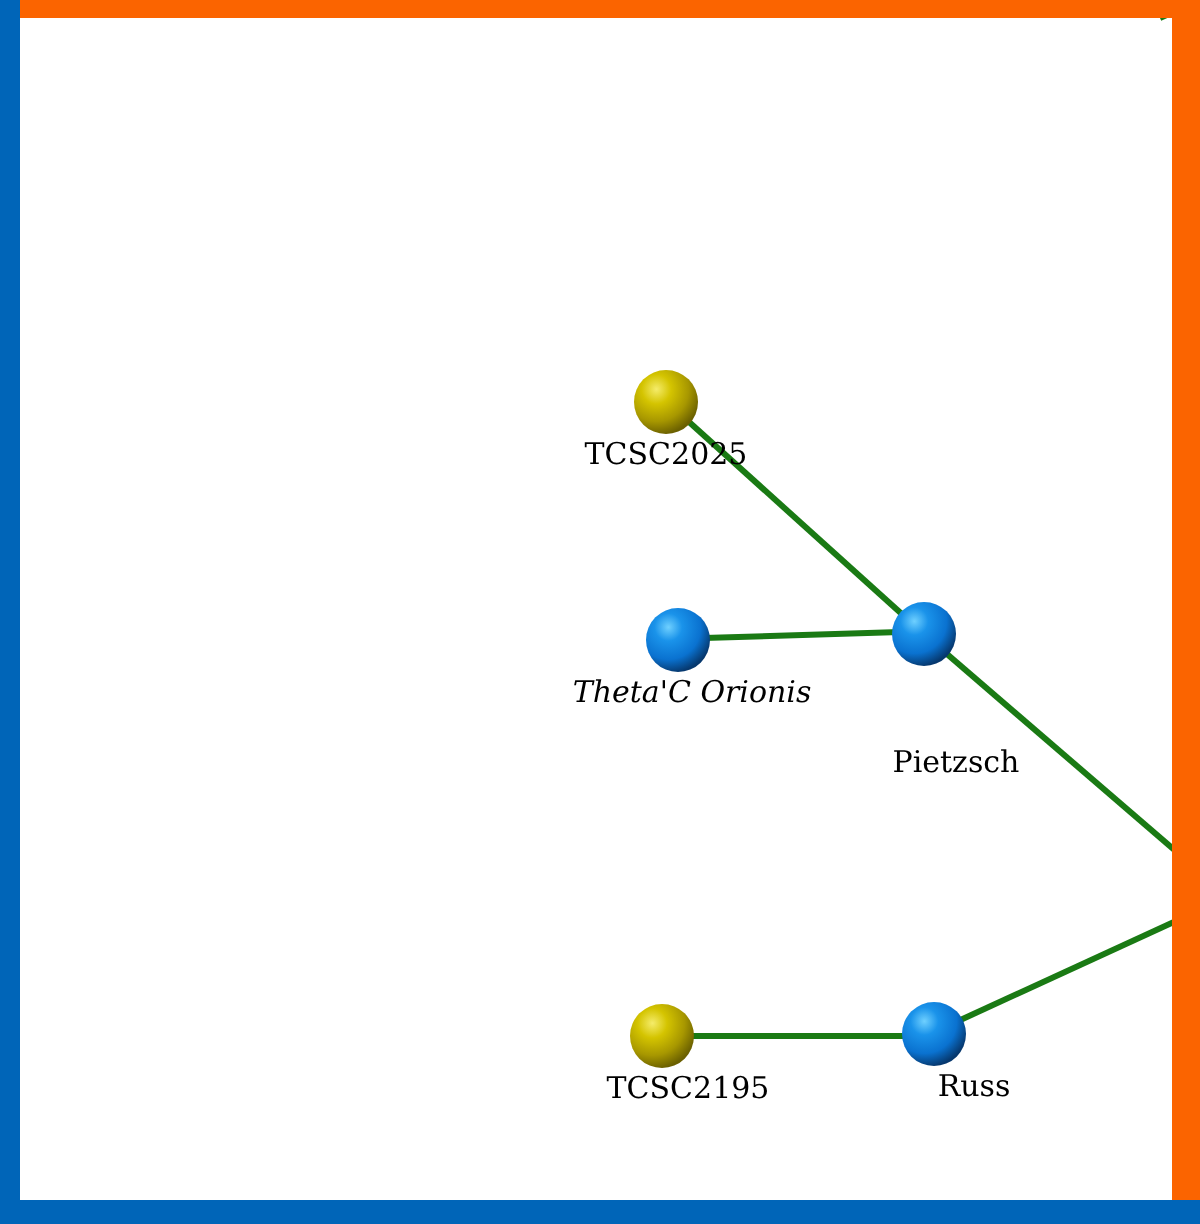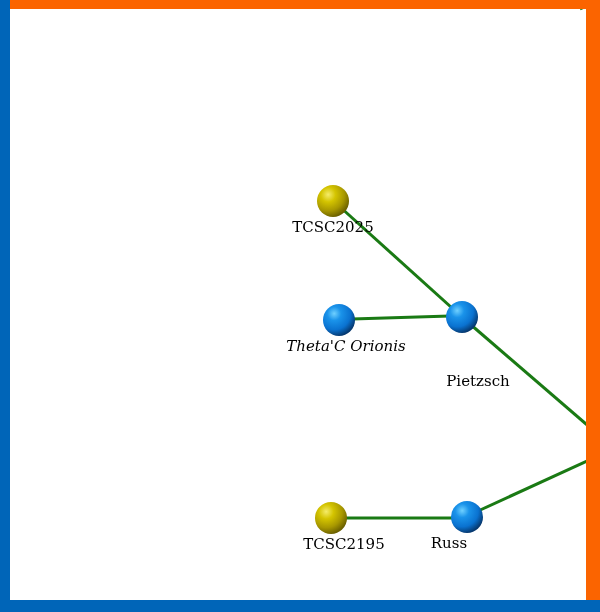--- a/index.html
+++ b/index.html
@@ -103,21 +103,21 @@
         <circle cx="331" cy="518" r="16" fill="url(#grad-yellow)"></circle>
         <circle cx="467" cy="517" r="16" fill="url(#grad-blue)"></circle>
       </g>
   </svg>
 
   <div id="labels-layer">
       <div class="node-label" style="left: 333px; top: 219px;">TCSC2025</div>
       <div class="node-label" style="left: 346px; top: 338px; font-style: italic;">Theta'C Orionis</div>
       <div class="node-label" style="left: 478px; top: 335px; margin-top: 38px;">Pietzsch</div>
       <div class="node-label" style="left: 344px; top: 536px;">TCSC2195</div>
-      <div class="node-label" style="left: 449px; top: 535px;">Russ</div>
+      <div class="node-label" style="left: 487px; top: 535px;">Russ</div>
     </div>
 
   <div class="border-left"></div>
   <div class="border-bottom"></div>
   <div class="border-top"></div>
   <div class="border-right"></div>
 
 </div>
 
 </body></html>

